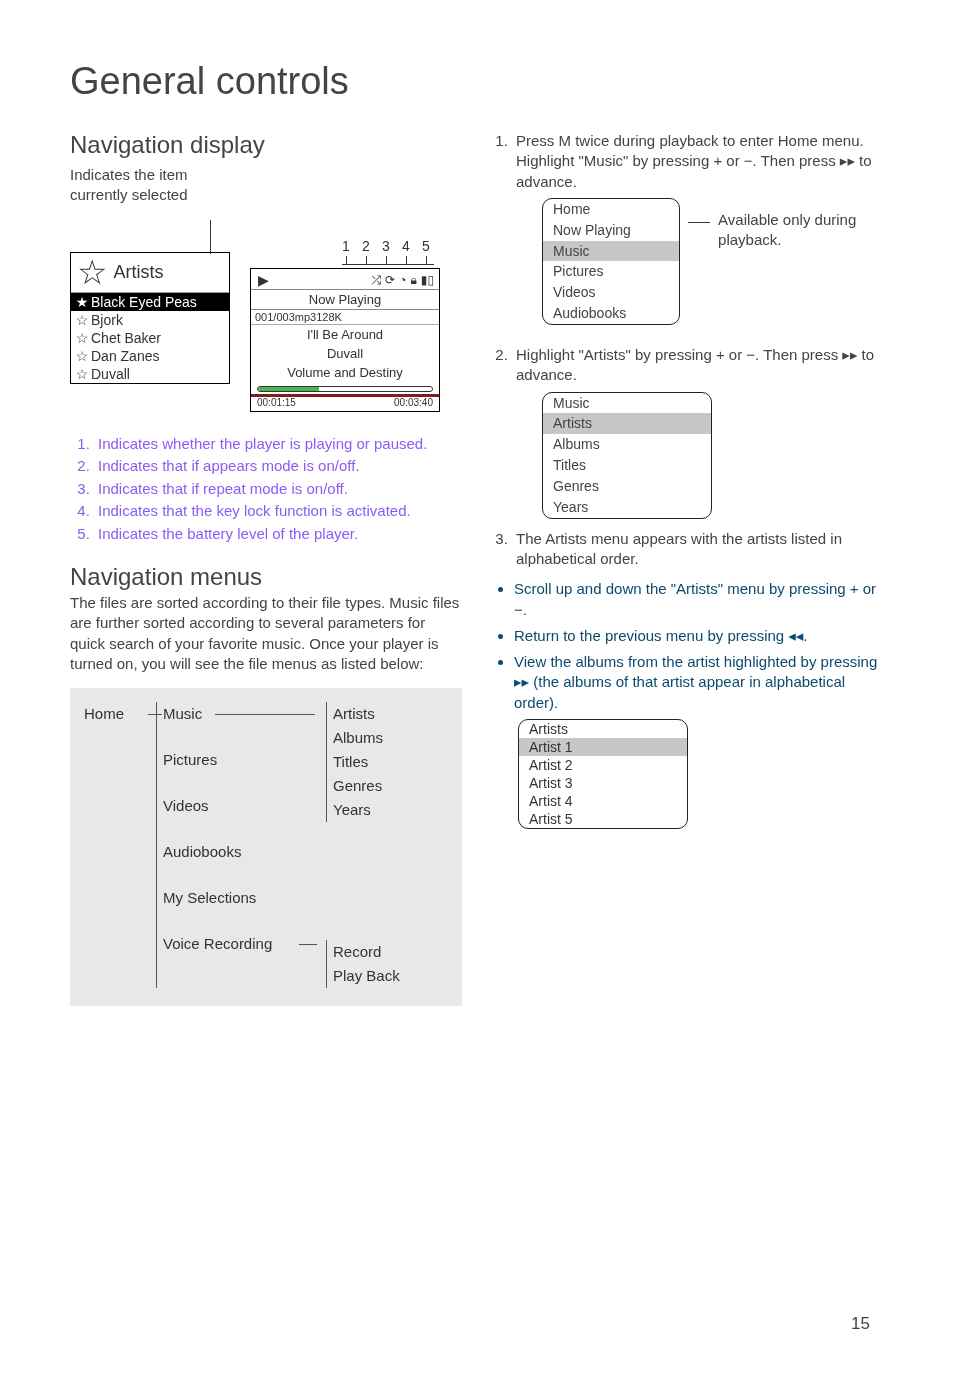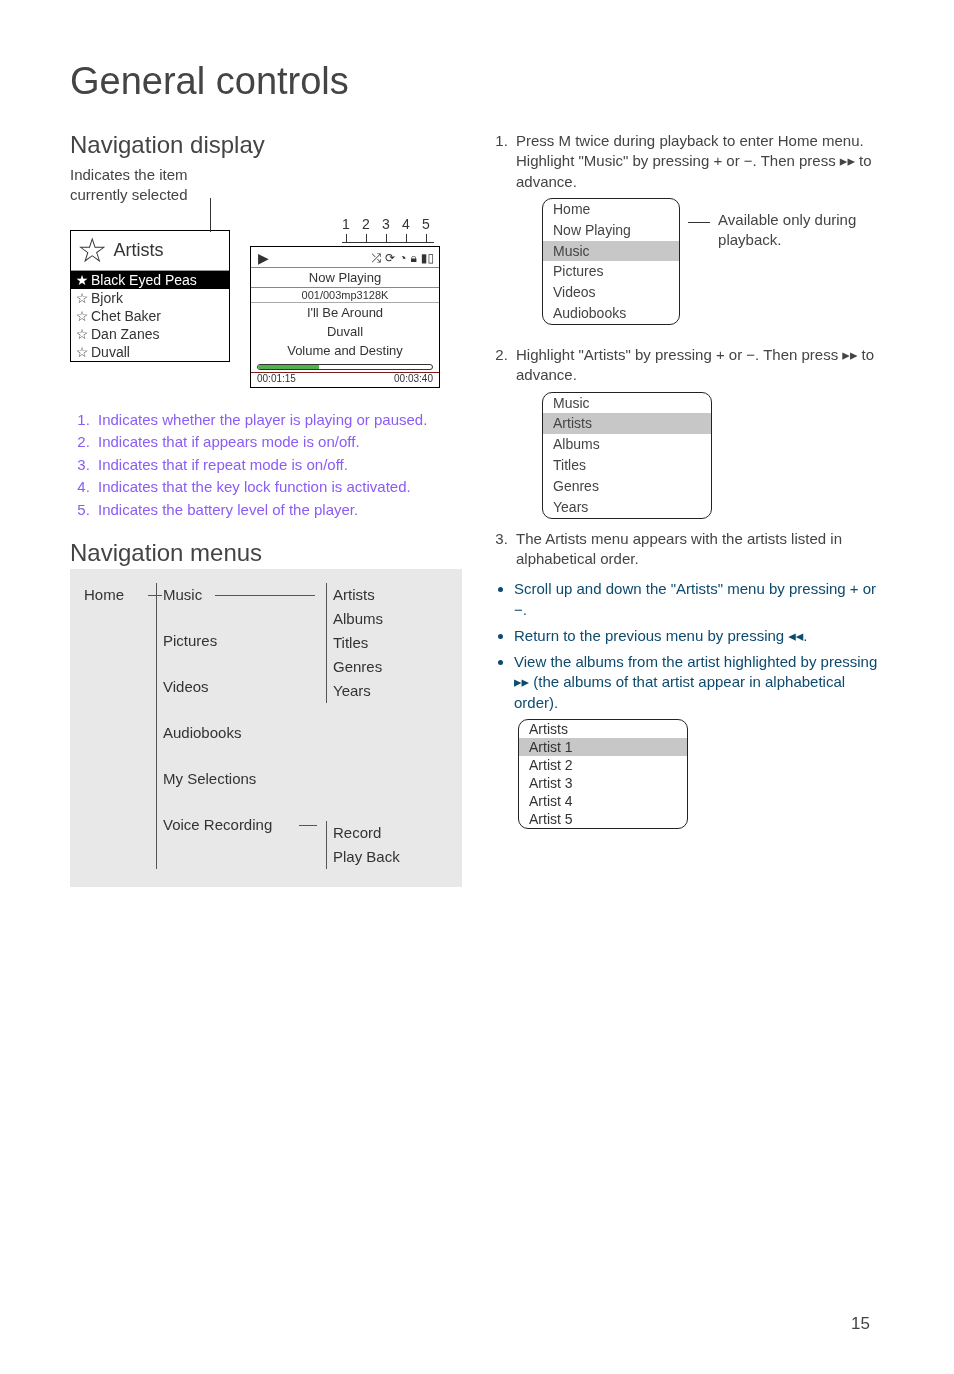--- a/index.html
+++ b/index.html
@@ -26,21 +26,21 @@
       flex: 1;
     }
     h2 {
       font-size: 24px;
       font-weight: normal;
       color: #444;
       margin-bottom: 6px;
     }
     h2.tight { margin-bottom: 2px; }
     p { font-size: 15px; color: #444; line-height: 1.35; }
-    .indicates { margin-bottom: 4px; max-width: 170px; }
+    .indicates { margin-bottom: 26px; max-width: 170px; }
 
     
     .navdisp-row { display: flex; align-items: flex-start; gap: 20px; position: relative; }
     .artists-box {
       width: 160px;
       border: 1.5px solid #000;
       background: #fff;
       margin-top: 20px;
       font-size: 14px;
     }
@@ -86,32 +86,32 @@
       gap: 4px;
       padding: 3px 5px 1px 5px;
       font-size: 12px;
     }
     .np-icons .playi { margin-right: auto; margin-left: 2px; font-size: 14px; }
     .np-title-row {
       border-top: 1px solid #888;
       border-bottom: 1px solid #888;
       padding: 2px 0;
     }
-    .np-meta { display: flex; justify-content: center; font-size: 11px; padding: 1px 4px; border-bottom: 1px solid #aaa;}
+    .np-meta { display: flex; justify-content: flex-start; font-size: 11px; padding: 1px 4px; border-bottom: 1px solid #aaa;}
     .np-song { padding: 2px 0; }
     .np-prog {
       position: relative;
       height: 6px;
       margin: 4px 6px 2px 6px;
       border: 1px solid #333;
       border-radius: 3px;
       overflow: hidden;
     }
     .np-prog .fill { position: absolute; left:0; top:0; bottom:0; width:35%; background:#4eb24e; }
-    .np-times { display:flex; justify-content: space-between; font-size: 10px; padding: 0 6px 3px 6px; border-top: 1px solid #7f1d1d; }
+    .np-times { display:flex; justify-content: space-between; font-size: 10px; padding: 0 6px 3px 6px; border-top: 3px solid #7f1d1d; }
 
     
     ol.legend { margin: 22px 0 20px 4px; padding-left: 20px; font-size: 15px; color:#8b5cf6; }
     ol.legend li { margin-bottom: 3px; padding-left: 4px; line-height: 1.3; }
 
     
     .nmtxt { font-size: 15px; line-height: 1.35; margin-bottom: 14px; }
 
     
     .tree {
@@ -261,20 +261,21 @@
 
     <ol class="legend">
       <li>Indicates whether the player is playing or paused.</li>
       <li>Indicates that if appears mode is on/off.</li>
       <li>Indicates that if repeat mode is on/off.</li>
       <li>Indicates that the key lock function is activated.</li>
       <li>Indicates the battery level of the player.</li>
     </ol>
 
     <h2 class="tight">Navigation menus</h2>
+    <p class="nmtxt">The files are sorted according to their file types. Music files are further sorted according to several parameters for quick search of your favorite music. Once your player is turned on, you will see the file menus as listed below:</p>
 
     <div class="tree">
       <div class="c1">
         <div class="row home-line">Home</div>
       </div>
       <div class="c2">
         <div class="row music-line">Music</div>
         <div class="rowgap"></div>
         <div class="row">Pictures</div>
         <div class="rowgap"></div>

